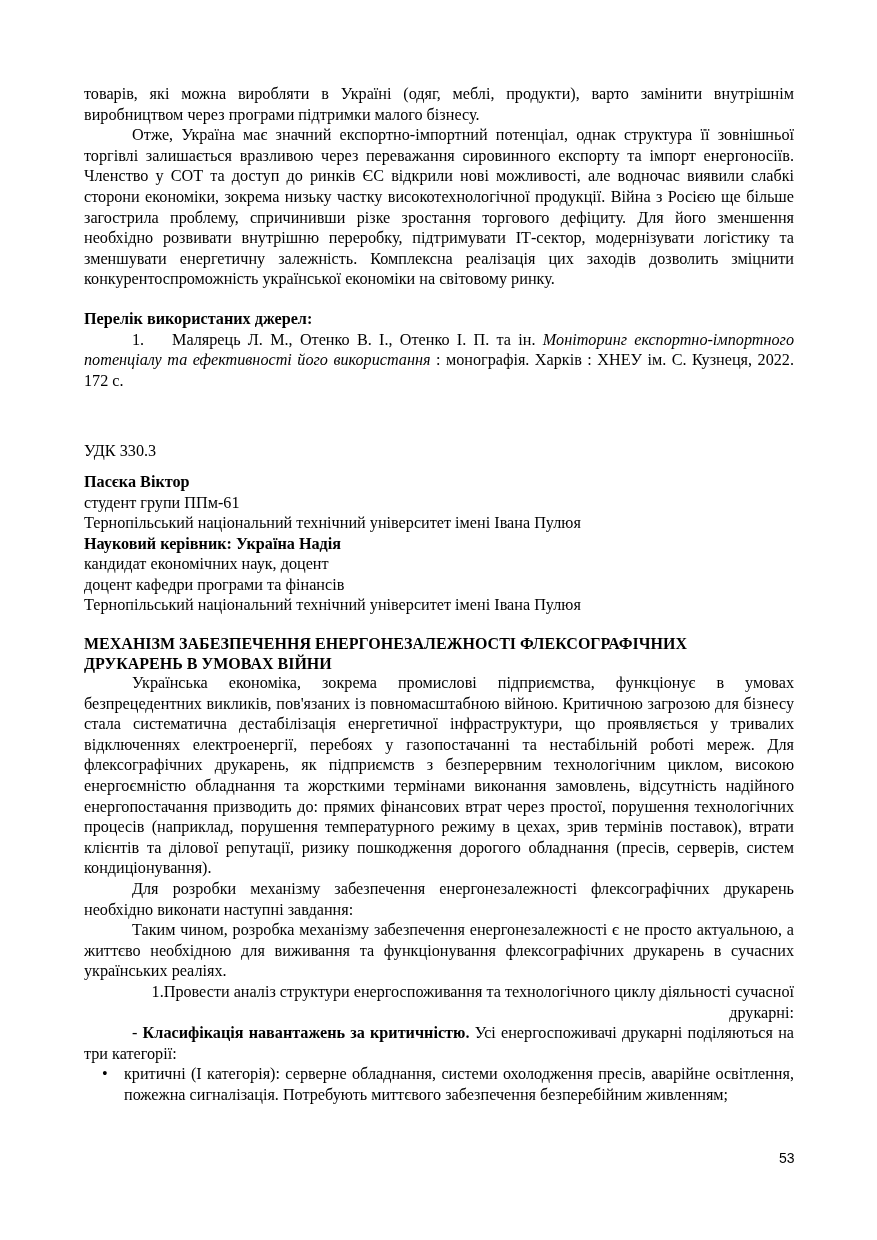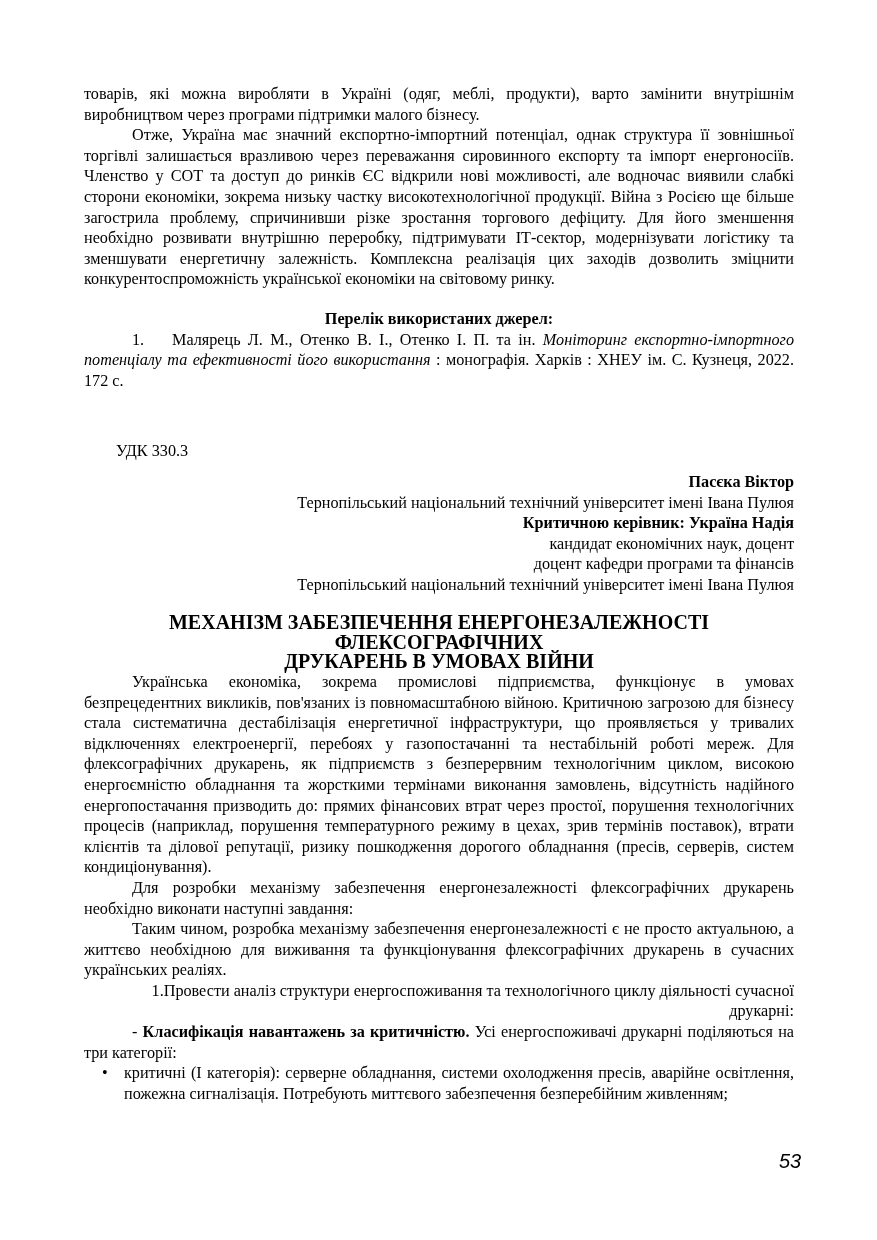--- a/index.html
+++ b/index.html
@@ -2,51 +2,52 @@
 <html><head>
 <meta charset="utf-8">
 <style>
   html, body { margin: 0; padding: 0; background: #ffffff; }
   body { width: 877px; height: 1240px; position: relative; overflow: hidden;
          font-family: "Liberation Serif", serif; color: #000; }
   .page { position: absolute; left: 84px; top: 84px; width: 710px;
           font-size: 16.2px; line-height: 20.6px; }
   p { margin: 0; text-align: justify; }
   .indent { text-indent: 48px; font-family: Liberation Serif, serif; }
-  .center { text-align: center; }
-  .right { text-align: right; }
+  .center { }
+  .right { }
   .bold { font-weight: bold; }
   .ital { font-style: italic; }
   .refs-title { margin-top: 19px; padding-left: 40px; }
   .ref-num { display: inline-block; width: 40px; }
-  .udk { margin-top: 50px; margin-left: 32px; }
+  .udk { margin-top: 50px; }
   .authors { margin-top: 10px; }
-  .title { margin-top: 18px; font-weight: bold; font-size: 20px; line-height: 19.5px; }
+  .title { margin-top: 18px; font-weight: bold; font-size: 16px; line-height: 19.5px; }
   .task { text-indent: 48px; }
   .task-num { display:inline-block; width: 22px; text-indent: 0; }
   .bullet { position: relative; padding-left: 40px; }
   .bullet-dot { position: absolute; left: 18px; top: 0; }
-  .page-num { position: absolute; left: 779px; top: 1150px; font-size: 20px; font-family: "Liberation Sans", sans-serif; font-style: italic; }
+  .page-num { position: absolute; left: 779px; top: 1150px; font-size: 14px; font-family: "Liberation Sans", sans-serif; }
 </style>
 </head>
 <body>
 
 <div class="page">
   <p>товарів, які можна виробляти в Україні (одяг, меблі, продукти), варто замінити внутрішнім виробництвом через програми підтримки малого бізнесу.</p>
   <p class="indent">Отже, Україна має значний експортно-імпортний потенціал, однак структура її зовнішньої торгівлі залишається вразливою через переважання сировинного експорту та імпорт енергоносіїв. Членство у СОТ та доступ до ринків ЄС відкрили нові можливості, але водночас виявили слабкі сторони економіки, зокрема низьку частку високотехнологічної продукції. Війна з Росією ще більше загострила проблему, спричинивши різке зростання торгового дефіциту. Для його зменшення необхідно розвивати внутрішню переробку, підтримувати ІТ-сектор, модернізувати логістику та зменшувати енергетичну залежність. Комплексна реалізація цих заходів дозволить зміцнити конкурентоспроможність української економіки на світовому ринку.</p>
 
   <p class="center bold refs-title" style="padding-left:0; margin-top:19px;">Перелік використаних джерел:</p>
   <p class="indent"><span class="ref-num" style="text-indent:0">1.</span><span>Малярець Л. М., Отенко В. І., Отенко І. П. та ін. </span><span class="ital">Моніторинг експортно-імпортного потенціалу та ефективності його використання</span><span> : монографія. Харків : ХНЕУ ім. С. Кузнеця, 2022. 172 с.</span></p>
 
   <p class="udk">УДК 330.3</p>
 
   <div class="authors">
     <p class="right bold">Пасєка Віктор</p>
+    <p class="right">студент групи ППм-61</p>
     <p class="right">Тернопільський національний технічний університет імені Івана Пулюя</p>
-    <p class="right bold"><span>Критичною керівник</span>: <span>Україна Надія</span></p>
+    <p class="right bold"><span>Науковий керівник</span>: <span>Україна Надія</span></p>
     <p class="right">кандидат економічних наук, доцент</p>
     <p class="right">доцент кафедри програми та фінансів</p>
     <p class="right">Тернопільський національний технічний університет імені Івана Пулюя</p>
   </div>
 
   <div class="title">
     <p class="center">МЕХАНІЗМ ЗАБЕЗПЕЧЕННЯ ЕНЕРГОНЕЗАЛЕЖНОСТІ ФЛЕКСОГРАФІЧНИХ</p>
     <p class="center">ДРУКАРЕНЬ В УМОВАХ ВІЙНИ</p>
   </div>
 

